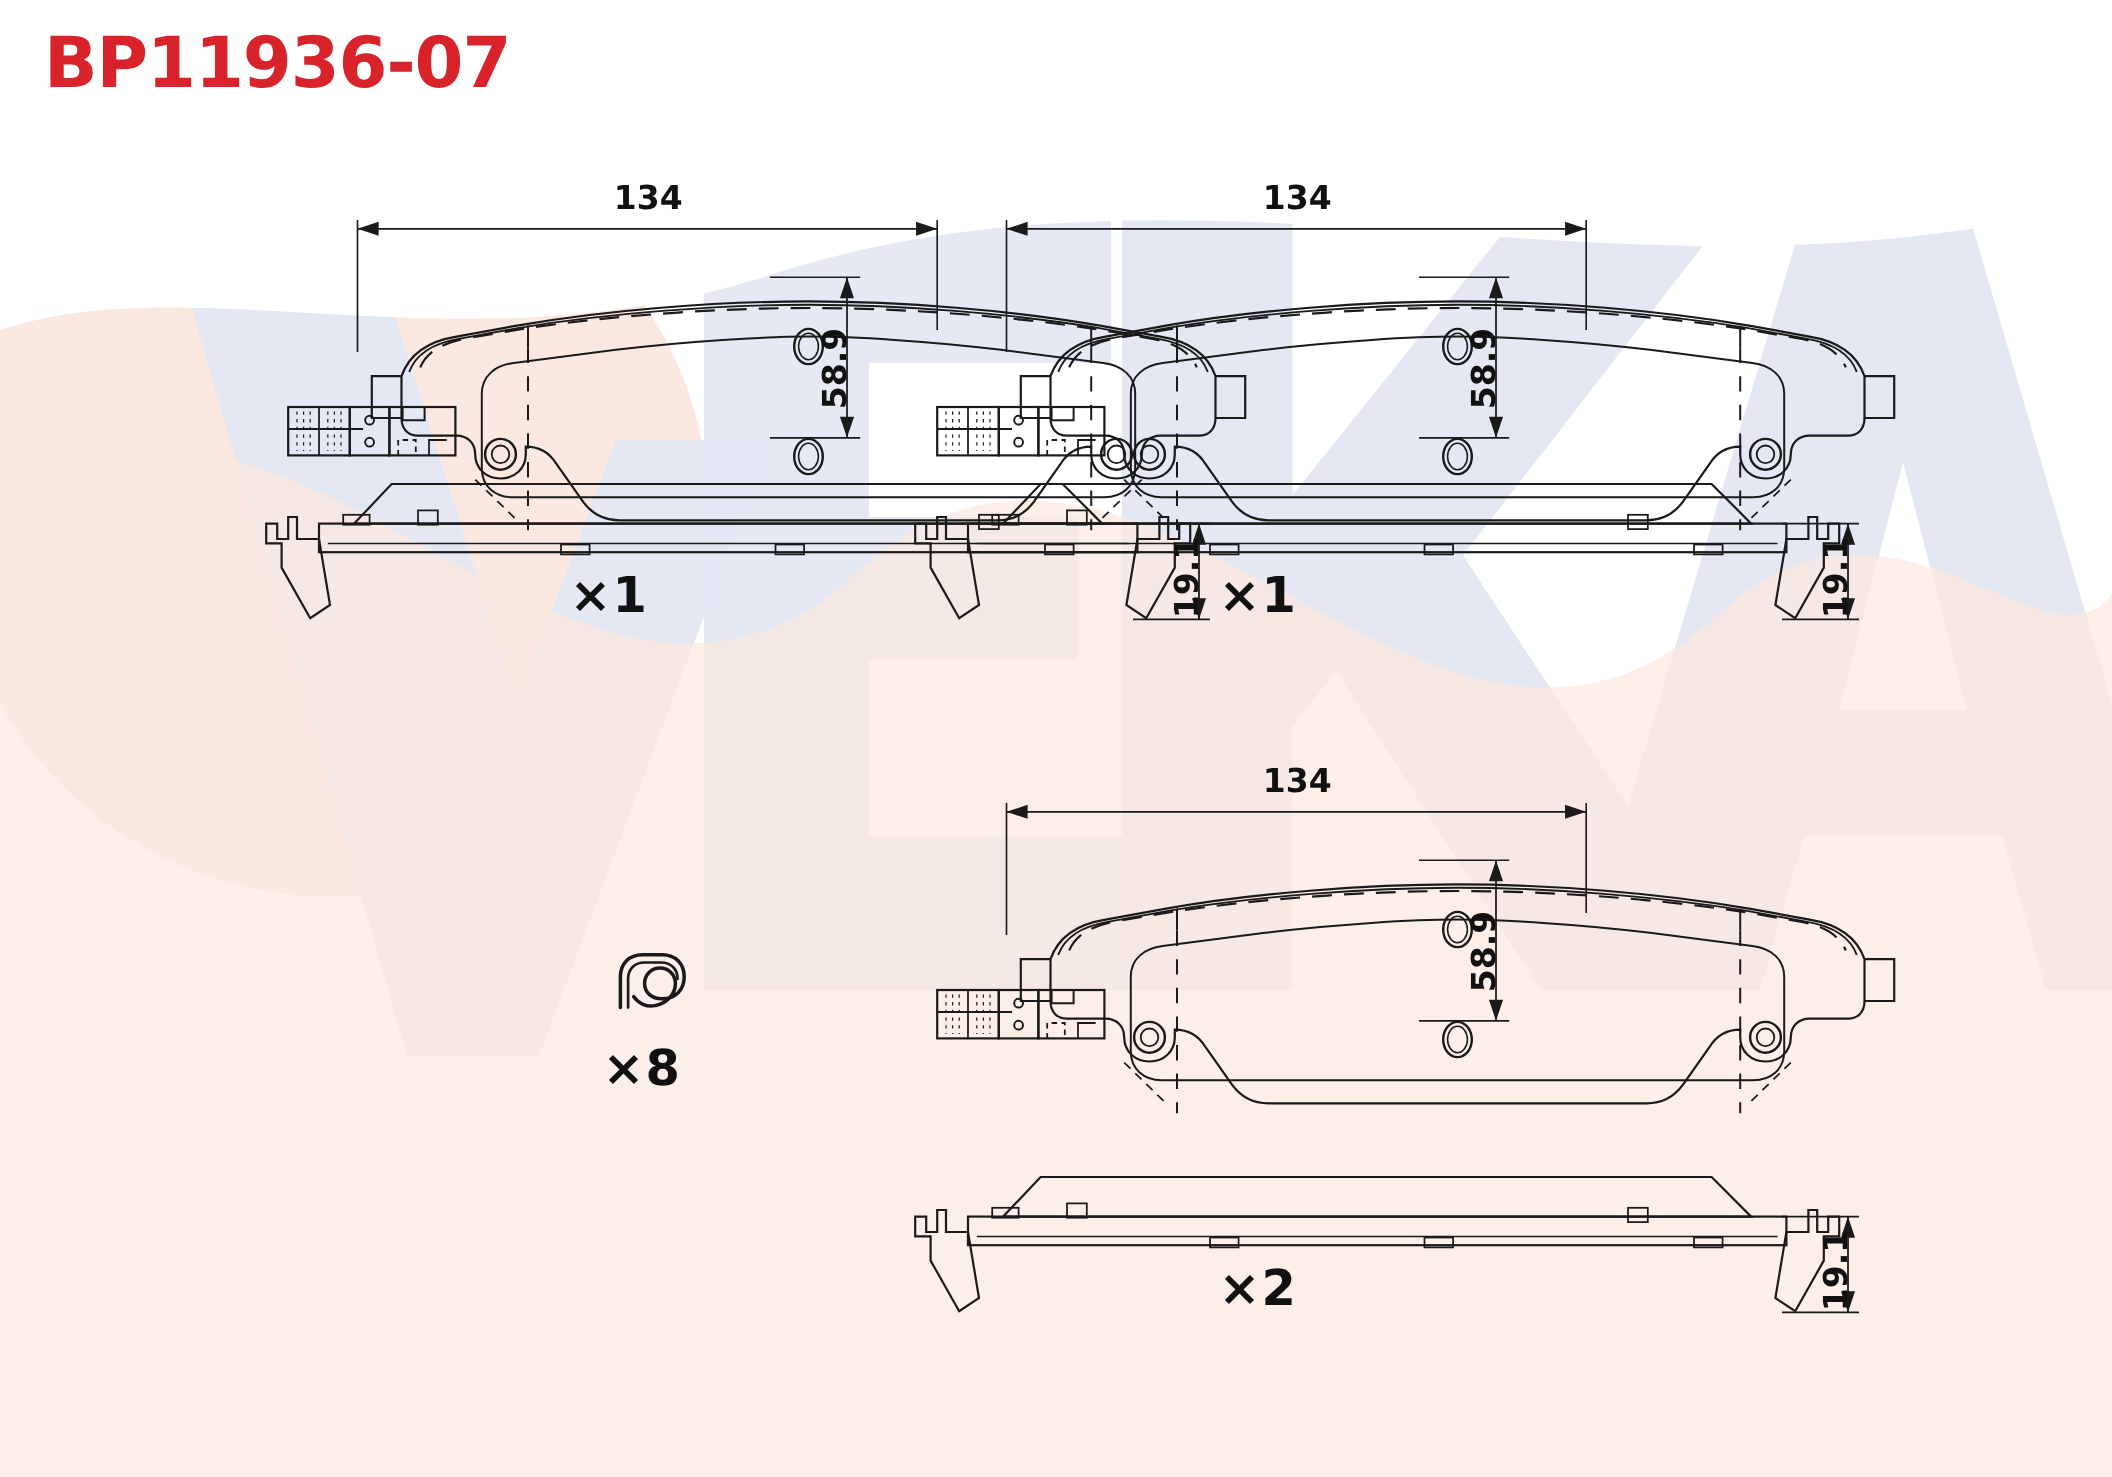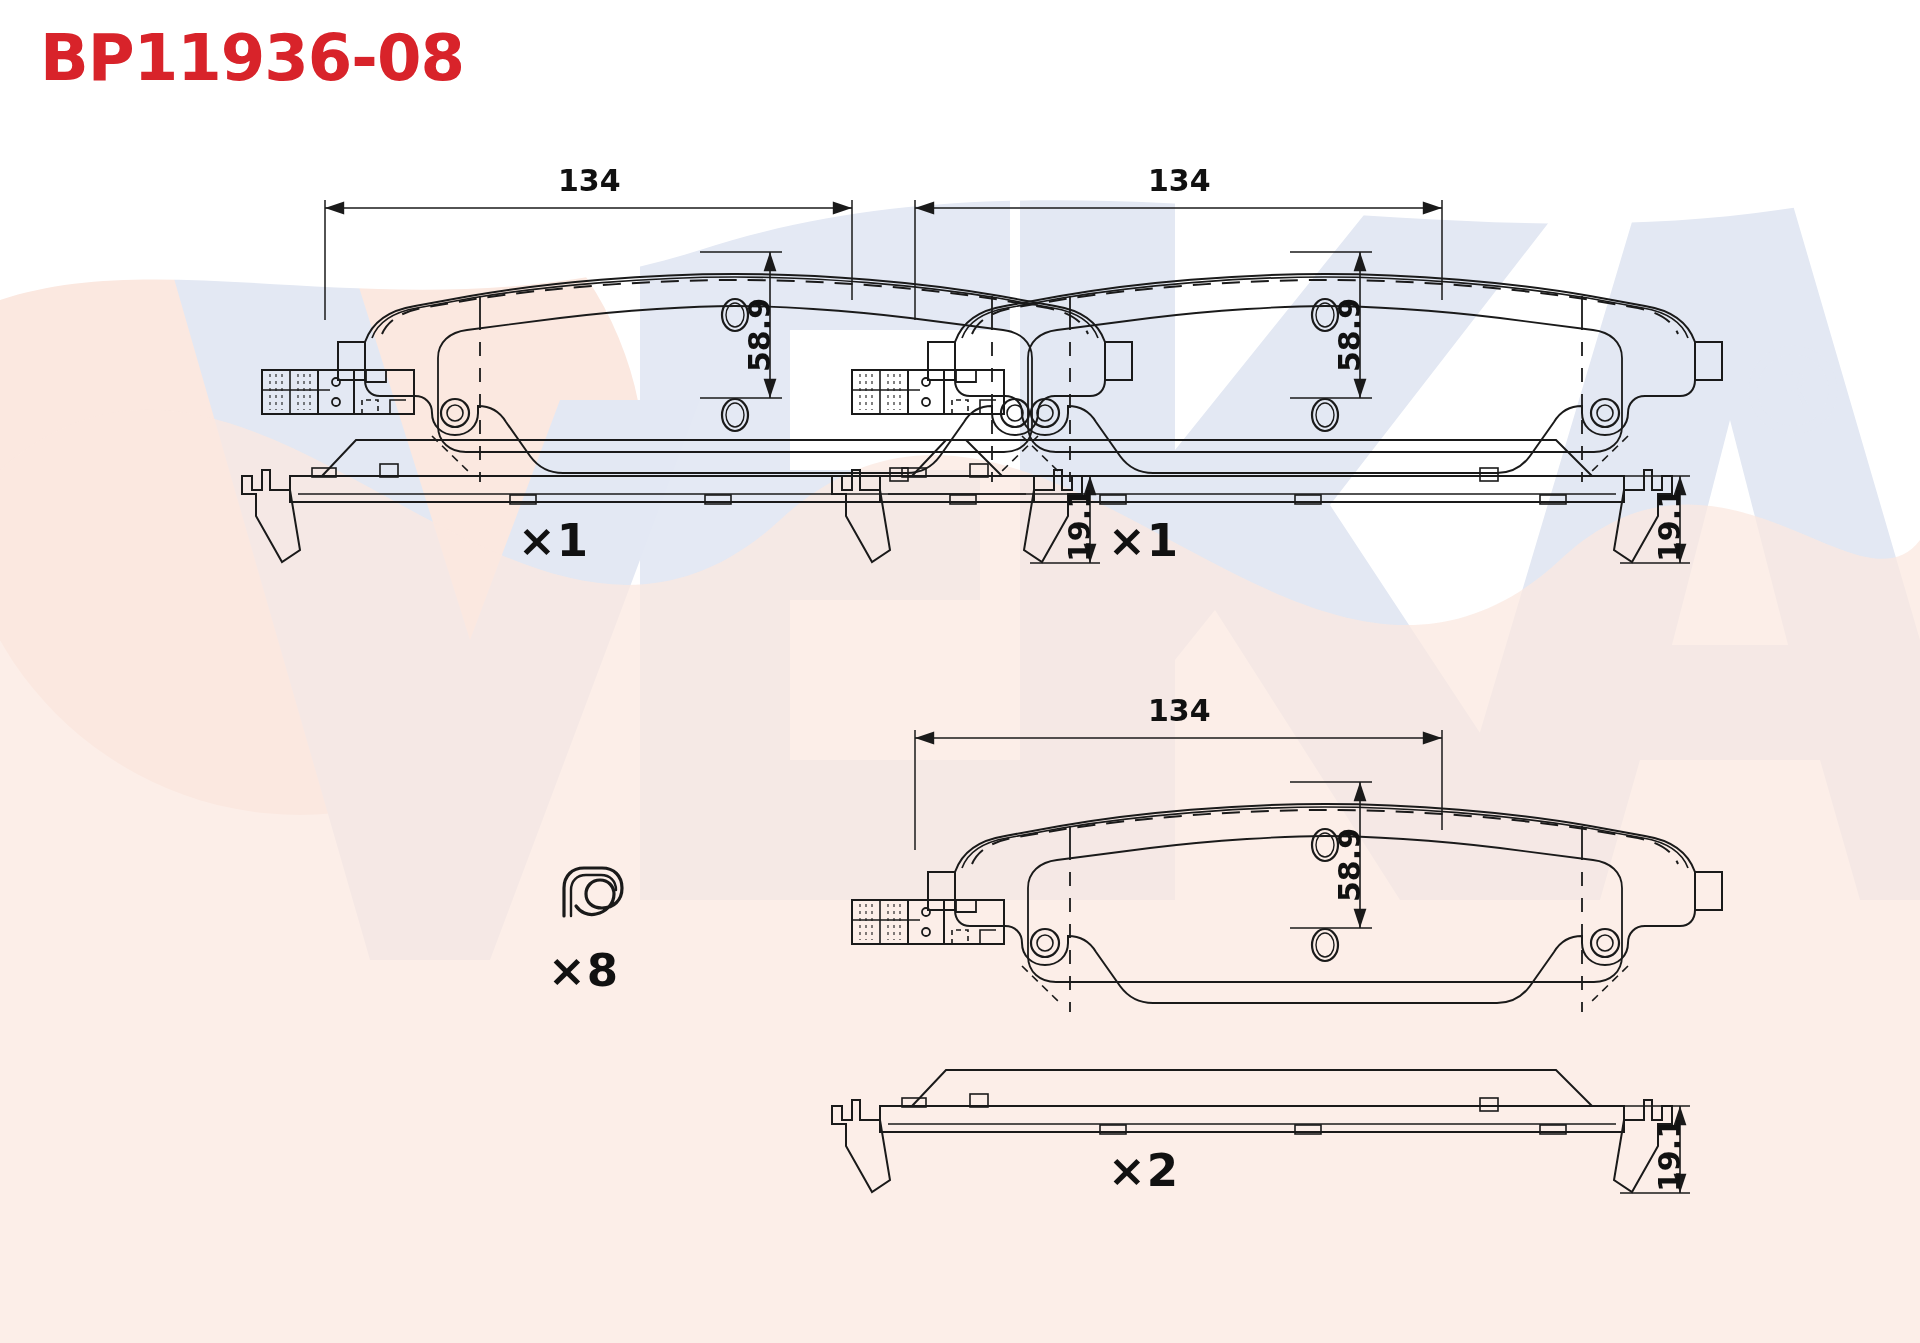--- a/index.html
+++ b/index.html
@@ -62,21 +62,21 @@
                L1920,1343 L0,1343 Z" fill="#fbe8e0" opacity="0.75"></path>
       <path d="M0,0 L1920,0 L1920,180 C1500,300 1100,120 700,250 C420,340 180,240 0,300 Z" fill="#ffffff"></path>
 
       <g opacity="0.85">
         <circle cx="1793" cy="390" r="40" fill="none" stroke="#e3e8f3" stroke-width="9"></circle>
         <text x="1793" y="405" font-size="46" fill="#e3e8f3" text-anchor="middle" font-family="DejaVu Sans, sans-serif">R</text>
       </g>
     </g>
   </svg>
 
-  <div class="partno">BP11936-08</div>
+  <div class="partno">BP11936-07</div>
 
   <svg class="draw" viewBox="0 0 1920 1343" xmlns="http://www.w3.org/2000/svg">
     <defs>
       <marker id="arrL" markerWidth="14" markerHeight="10" refX="1" refY="5" orient="auto">
         <path d="M13,1 L1,5 L13,9 z" fill="#1a1a1a"></path>
       </marker>
       <marker id="arrR" markerWidth="14" markerHeight="10" refX="13" refY="5" orient="auto">
         <path d="M1,1 L13,5 L1,9 z" fill="#1a1a1a"></path>
       </marker>
 

